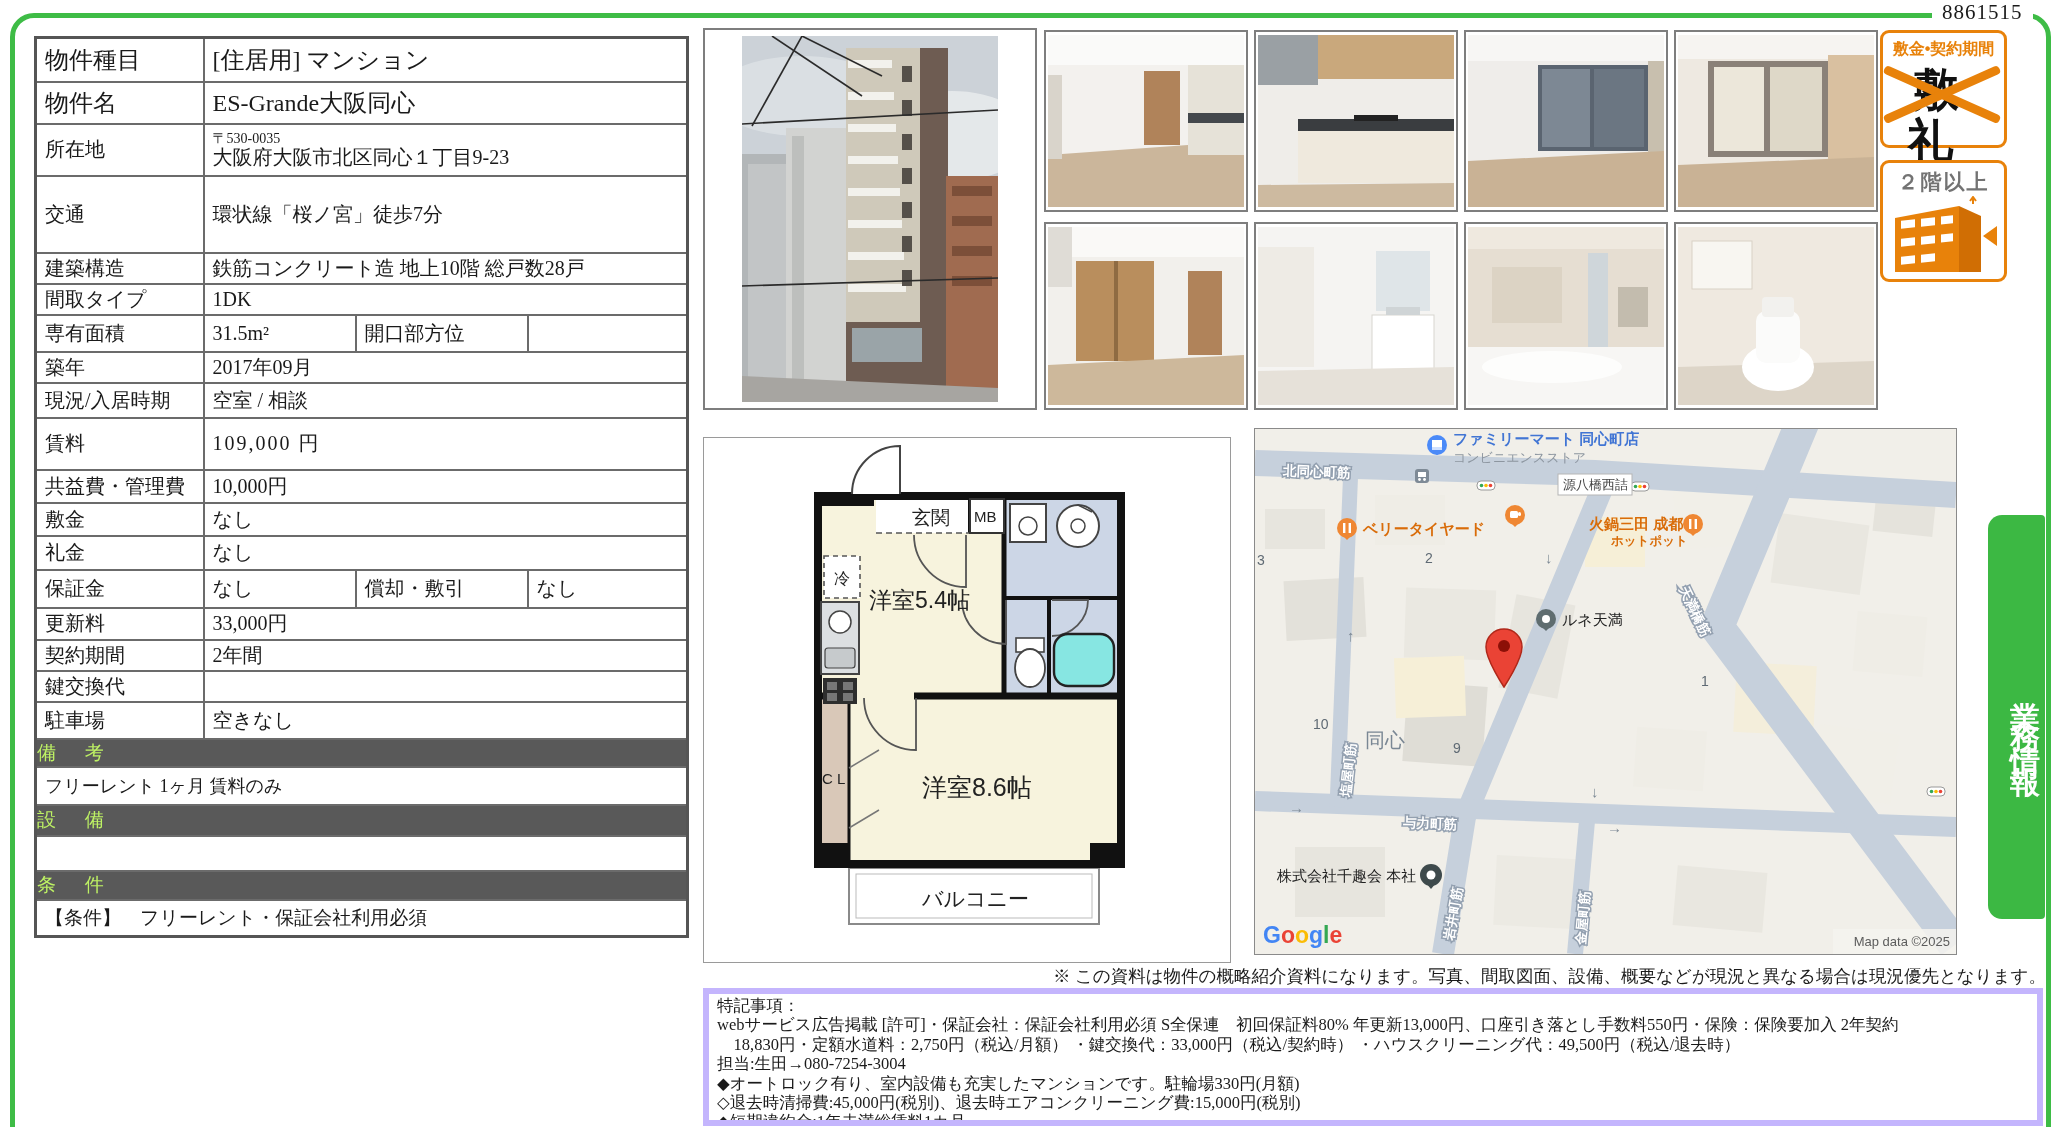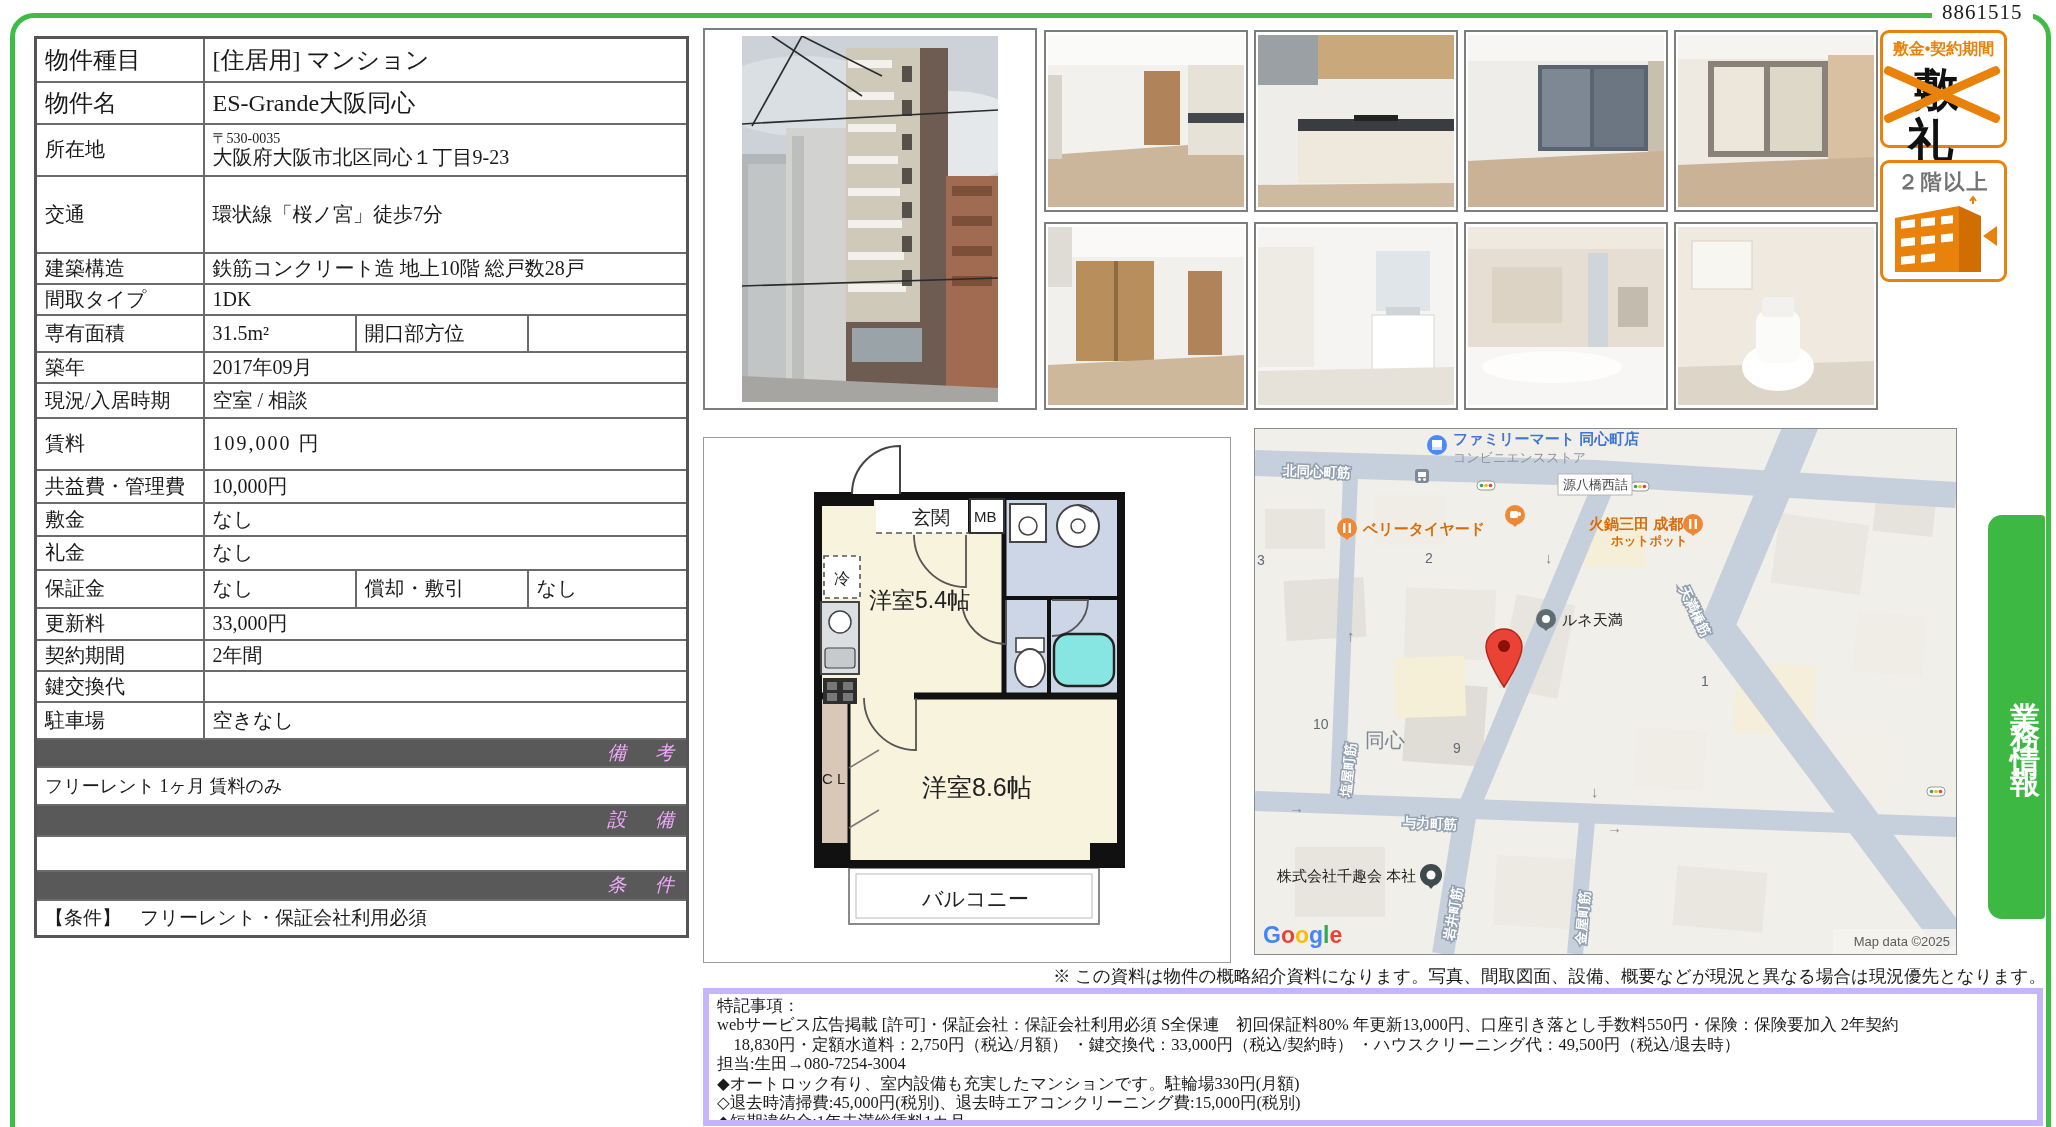--- a/index.html
+++ b/index.html
@@ -15,22 +15,22 @@
   table.spec td{border:2px solid #6b6b6b;padding:1px 8px;font-size:20px;overflow:hidden;
         white-space:nowrap;vertical-align:middle;}
   table.spec{border:3px solid #555;}
   td.lbl{padding-left:10px;}
   tr.big td{font-size:24px;}
   td.postal-cell{line-height:1.1;white-space:normal;}
   .postal{font-size:14px;display:block;}
   .addr{font-size:20px;display:block;}
   td.top{vertical-align:top;padding-top:3px;}
   td.rent-val{font-size:35px;letter-spacing:2px;}
-  tr.sec-head td{background:#595959;color:#f0abfc;text-align:right;font-size:19px;
-        letter-spacing:12px;padding:0;font-style:italic;}
+  tr.sec-head td{background:#595959;color:#bef264;text-align:left;font-size:19px;
+        letter-spacing:12px;padding:0;}
   
   .photo-frame{position:absolute;background:#fff;border:2px solid #7e7e7e;
         display:flex;align-items:center;justify-content:center;overflow:hidden;}
   .pf-building{left:703px;top:28px;width:330px;height:378px;}
   .pf{width:200px;height:178px;}
   .pf svg,.pf-building svg{display:block;}
   
   .r1{top:30px;} .r2{top:222px;}
   .c1{left:1044px;} .c2{left:1254px;} .c3{left:1464px;} .c4{left:1674px;}
   .r1.pf{height:178px;} .r2.pf{height:184px;}

